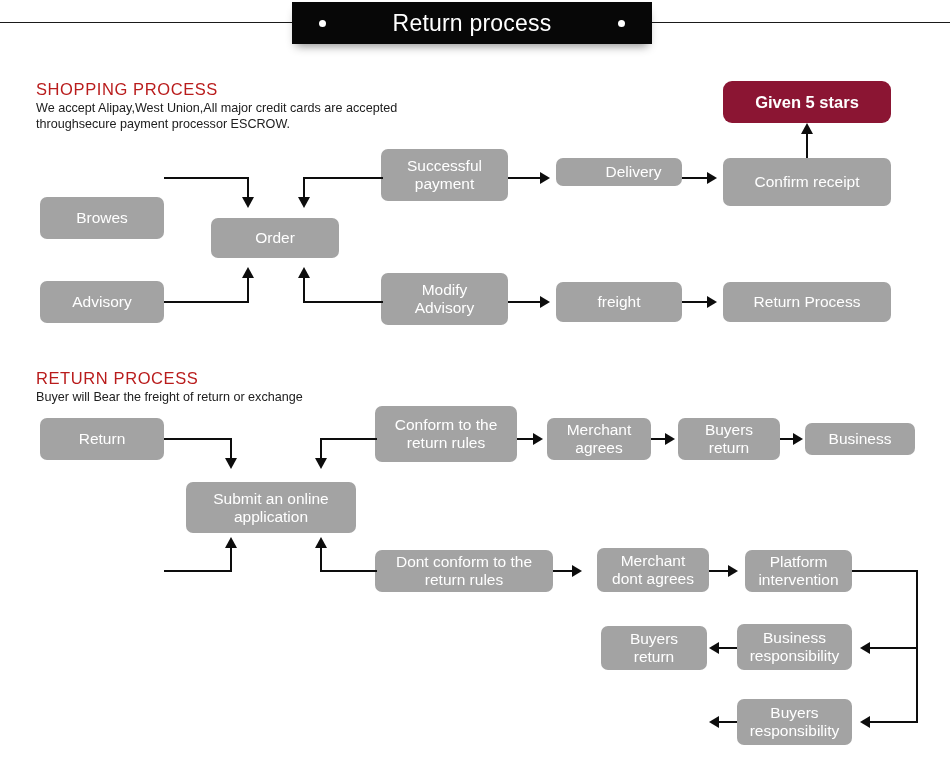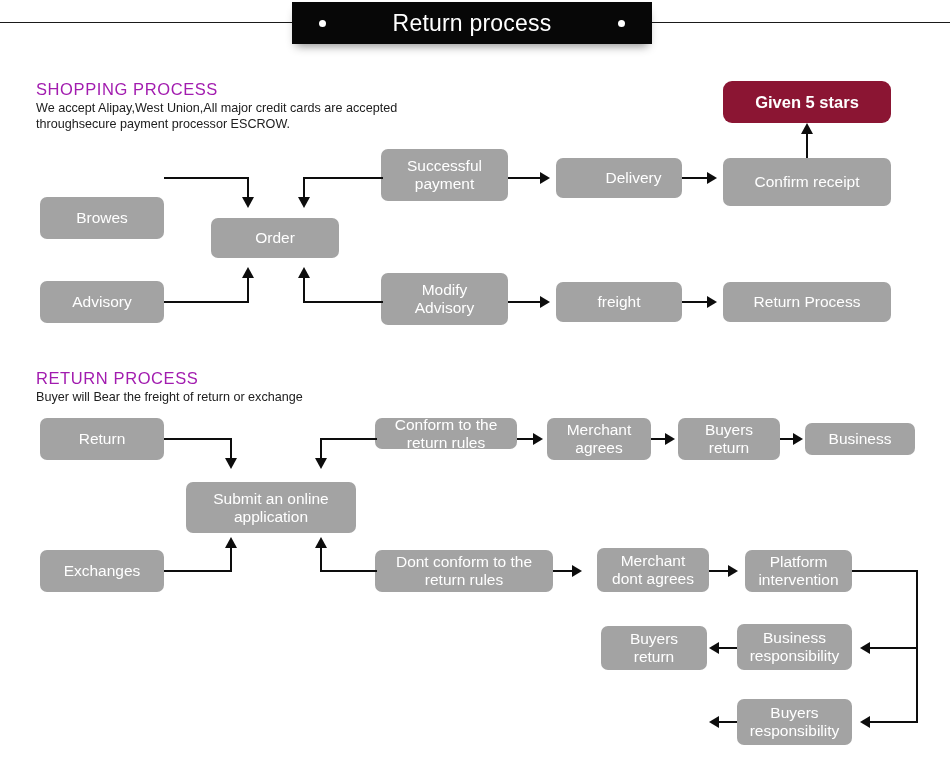--- a/index.html
+++ b/index.html
@@ -57,21 +57,21 @@
     width: 7px; height: 7px;
     border-radius: 50%;
     background: #ffffff;
   }
   .hdr-dot.l { left: 27px; }
   .hdr-dot.r { left: 326px; }
 
   
   .section-title {
     position: absolute;
-    color: #a21caf;
+    color: #b91c1c;
     font-size: 16.5px;
     letter-spacing: 0.6px;
     white-space: nowrap;
   }
   .section-sub {
     position: absolute;
     color: #202020;
     font-size: 12.6px;
     line-height: 15.5px;
     white-space: pre-line;
@@ -151,21 +151,21 @@
   <div class="section-title" style="left:36px; top:80px;">SHOPPING PROCESS</div>
   <div class="section-sub" style="left:36px; top:101px; width:520px;">We accept Alipay,West Union,All major credit cards are accepted
 throughsecure payment processor ESCROW.</div>
 
   <div class="node accent" style="left:723px; top:81px; width:168px; height:42px;">Given 5 stars</div>
 
   <div class="node" style="left:40px; top:157px; width:124px; height:42px;margin-top:40px;">Browes</div>
   <div class="node" style="left:381px; top:149px; width:127px; height:52px;">Successful
 payment</div>
   <div class="node" style="left:211px; top:218px; width:128px; height:40px;">Order</div>
-  <div class="node" style="left:556px; top:158px; width:126px; height:40px;padding-left:33px;">Delivery</div>
+  <div class="node" style="left:556px; top:158px; width:126px; height:28px;padding-left:33px;">Delivery</div>
   <div class="node" style="left:723px; top:158px; width:168px; height:48px;">Confirm receipt</div>
 
   <div class="node" style="left:40px; top:281px; width:124px; height:42px;">Advisory</div>
   <div class="node" style="left:381px; top:273px; width:127px; height:52px;">Modify
 Advisory</div>
   <div class="node" style="left:556px; top:282px; width:126px; height:40px;">freight</div>
   <div class="node" style="left:723px; top:282px; width:168px; height:40px;">Return Process</div>
 
   <div class="ln h" style="left:164px; top:177px; width:85px;"></div>
   <div class="ln v" style="left:247px; top:177px; height:22px;"></div>
@@ -197,29 +197,28 @@
 
   <div class="ln h" style="left:682px; top:301px; width:27px;"></div>
   <div class="ah right" style="left:707px; top:296px;"></div>
 
   <div class="section-title" style="left:36px; top:369px;">RETURN PROCESS</div>
   <div class="section-sub" style="left:36px; top:390px; width:520px;">Buyer will Bear the freight of return or exchange</div>
 
   <div class="node" style="left:40px; top:418px; width:124px; height:42px;">Return</div>
   <div class="node" style="left:186px; top:482px; width:170px; height:51px;">Submit an online
 application</div>
-  <div class="node" style="left:375px; top:418px; width:142px; height:31px;">Conform to the
+  <div class="node" style="left:375px; top:406px; width:142px; height:56px;">Conform to the
 return rules</div>
   <div class="node" style="left:547px; top:418px; width:104px; height:42px;">Merchant
 agrees</div>
   <div class="node" style="left:678px; top:418px; width:102px; height:42px;">Buyers
 return</div>
   <div class="node" style="left:805px; top:423px; width:110px; height:32px;">Business</div>
 
-  <div class="node" style="left:40px; top:550px; width:124px; height:42px;">Exchanges</div>
   <div class="node" style="left:375px; top:550px; width:178px; height:42px;">Dont conform to the
 return rules</div>
   <div class="node" style="left:597px; top:548px; width:112px; height:44px;">Merchant
 dont agrees</div>
   <div class="node" style="left:745px; top:550px; width:107px; height:42px;">Platform
 intervention</div>
 
   <div class="node" style="left:601px; top:626px; width:106px; height:44px;">Buyers
 return</div>
   <div class="node" style="left:737px; top:624px; width:115px; height:46px;">Business

